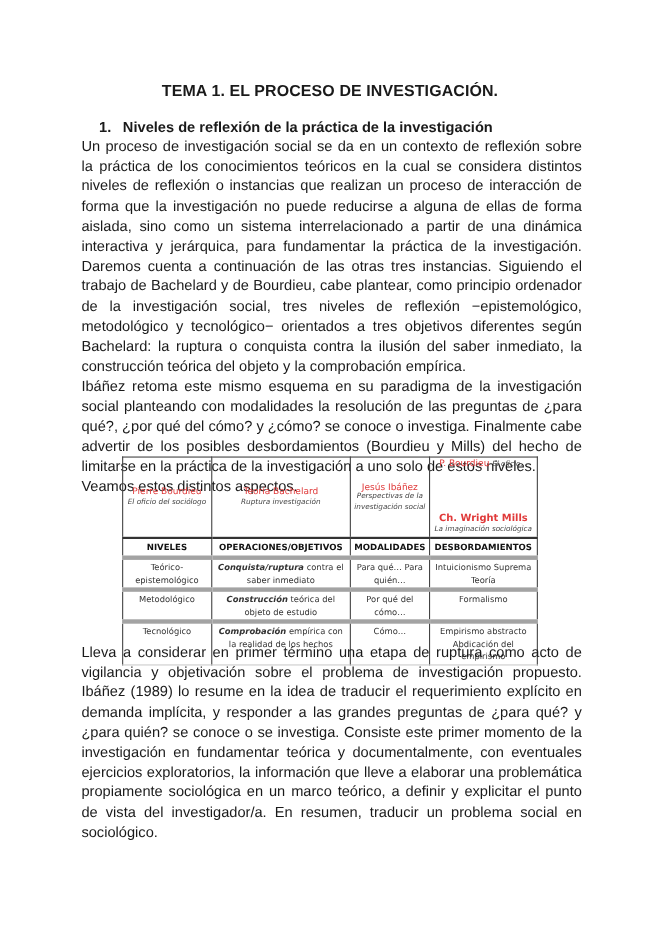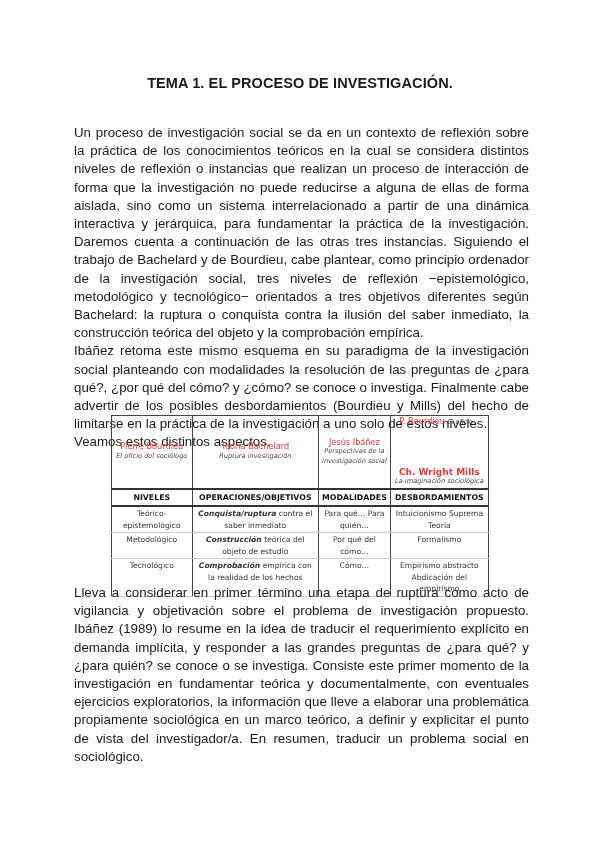--- a/index.html
+++ b/index.html
@@ -11,33 +11,37 @@
   .para { position: absolute; left: 74px; width: 455px; font-size: 13.3px; line-height: 18.2px; text-align: justify; }
   .para p { margin: 0; }
   .p1 { top: 124px; }
   .tbl { position: absolute; left: 111px; top: 415px; width: 378px; border-collapse: collapse; font-family: "DejaVu Sans", sans-serif; font-size: 7.6px; color: #333; }
   .tbl td { border: 1px solid #444; padding: 1px 3px; text-align: center; vertical-align: top; line-height: 11.5px; }
   .tbl .src td { height: 28px; vertical-align: middle; line-height: 9.5px; }
   .tbl .name { color: #e03a3a; font-size: 8.2px; display: block; }
   .tbl .work { font-style: italic; font-size: 6.6px; color: #444; display: block; }
   .tbl .name2 { color: #e03a3a; font-size: 9px; font-weight: bold; display: block; margin-top: 40px; }
   .tbl .hdr td { font-weight: bold; font-size: 7.8px; color: #111; padding: 2px 3px; border-bottom: 2px solid #333; border-top: 2px solid #333; }
-  .tbl .row td { border-top: 1px solid #a3a3a3; border-bottom: 1px solid #ccc; }
+  .tbl .row td { border-top: 4px solid #a3a3a3; border-bottom: 1px solid #ccc; }
   .tbl .row td b { font-style: italic; margin-top: 40px; }
   .tbl .w1 { width: 90px; } .tbl .w2 { width: 127px; } .tbl .w3 { width: 44px; } .tbl .w4 { width: 94px; }
   .h2 { position: absolute; top: 569px; left: 108px; font-weight: bold; font-size: 13.3px; }
   .p2 { top: 584px; }
 </style>
 </head>
 <body>
 
 <div class="page">
 
   <div class="title">TEMA 1. EL PROCESO DE INVESTIGACIÓN.</div>
 
+  <div class="h1">
+    <span class="num">1.</span>
+    <span>Niveles de reflexión de la práctica de la investigación</span>
+  </div>
 
   <div class="para p1">
     <p>Un proceso de investigación social se da en un contexto de reflexión sobre la práctica de los conocimientos teóricos en la cual se considera distintos niveles de reflexión o instancias que realizan un proceso de interacción de forma que la investigación no puede reducirse a alguna de ellas de forma aislada, sino como un sistema interrelacionado a partir de una dinámica interactiva y jerárquica, para fundamentar la práctica de la investigación. Daremos cuenta a continuación de las otras tres instancias. Siguiendo el trabajo de Bachelard y de Bourdieu, cabe plantear, como principio ordenador de la investigación social, tres niveles de reflexión −epistemológico, metodológico y tecnológico− orientados a tres objetivos diferentes según Bachelard: la ruptura o conquista contra la ilusión del saber inmediato, la construcción teórica del objeto y la comprobación empírica.</p>
     <p style="text-align:justify;">Ibáñez retoma este mismo esquema en su paradigma de la investigación social planteando con modalidades la resolución de las preguntas de ¿para qué?, ¿por qué del cómo? y ¿cómo? se conoce o investiga. Finalmente cabe advertir de los posibles desbordamientos (Bourdieu y Mills) del hecho de limitarse en la práctica de la investigación a uno solo de estos niveles.</p>
     <p>Veamos estos distintos aspectos.</p>
   </div>
 
   <table class="tbl">
     <tbody>
         <tr class="src">

